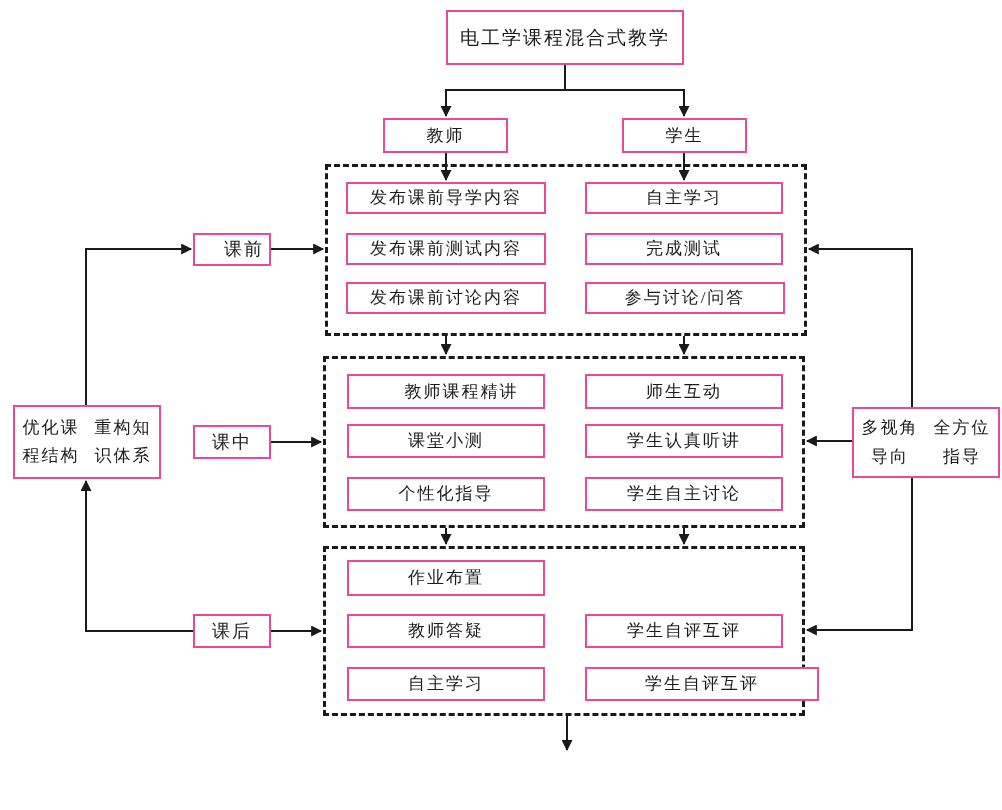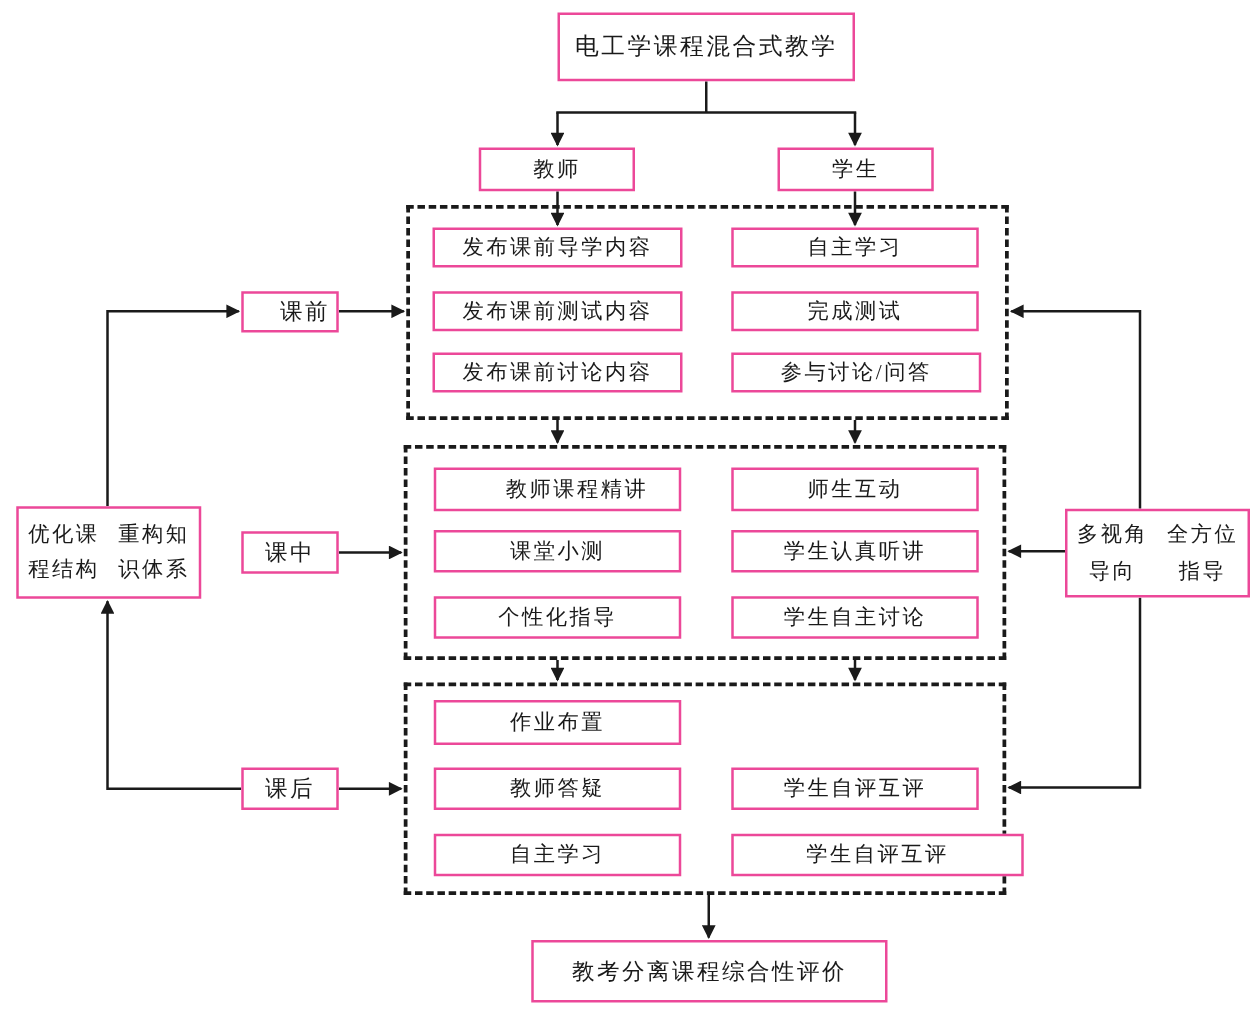--- a/index.html
+++ b/index.html
@@ -105,15 +105,14 @@
   <div class="box two-line" style="left:13px; top:405px; width:148px; height:74px;">
     <div>优化课程结构</div>
     <div>重构知识体系</div>
   </div>
 
   <div class="box two-line" style="left:852px; top:407px; width:148px; height:71px;">
     <div>多视角导向</div>
     <div>全方位指导</div>
   </div>
 
-  <div class="box footer-box" style="left:425px; top:752px; width:285px; height:50px;">教考分离课程综合性评价</div>
 
 </div>
 
 </body></html>

